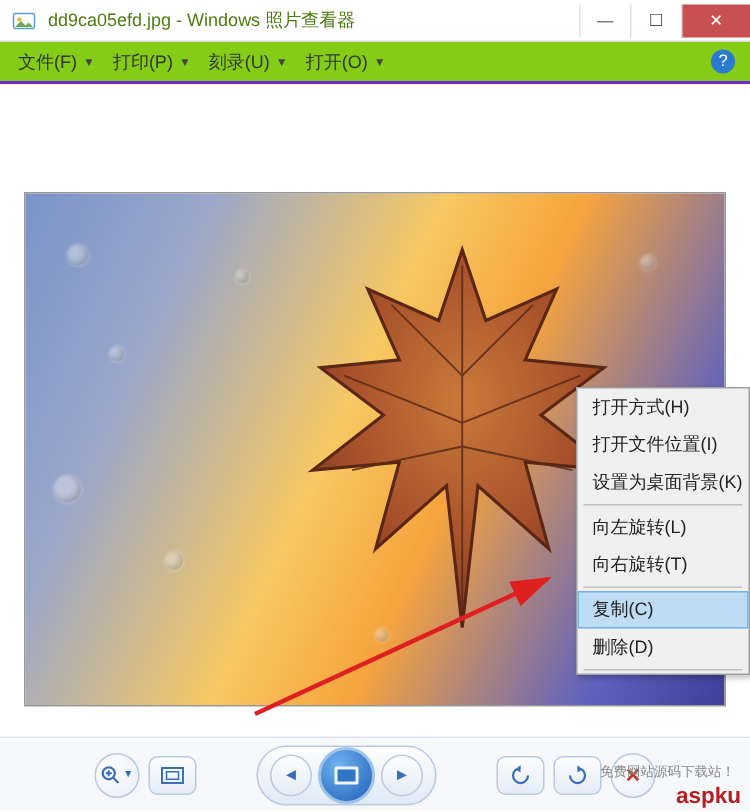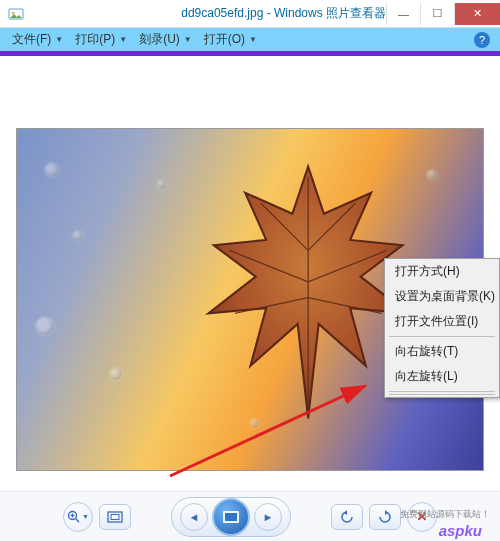--- a/index.html
+++ b/index.html
@@ -1,28 +1,28 @@
 <!DOCTYPE html>
 <html><head>
 <meta charset="utf-8">
 <style>
   * { box-sizing: border-box; margin: 0; padding: 0; font-family: "Microsoft YaHei", "Segoe UI", sans-serif; }
   body { width: 500px; height: 541px; background: #fff; overflow: hidden; position: relative; }
 
   
   .titlebar { height: 28px; background: #fff; display: flex; align-items: center; border-bottom: 1px solid #d9d9d9; }
   .title-icon { width: 20px; height: 20px; margin: 0 6px; display:flex; align-items:center; justify-content:center;}
-  .title-text { flex: 1; text-align: right; font-size: 12px; color: #0369a1; }
+  .title-text { flex: 1; text-align: left; font-size: 12px; color: #4d7c0f; }
   .win-buttons { display: flex; }
   .win-btn { width: 34px; height: 22px; display: flex; align-items: center; justify-content: center; font-size: 11px; background: #fff; border-left: 1px solid #e0e0e0; }
   .win-btn.close { background: #c75050; color: #fff; width: 46px;}
   .win-btn.min, .win-btn.max { background: #fff; color:#555; }
 
   
-  .menubar { height: 28px; background: #7dd3fc; border-bottom: 5px solid #6d28d9; display: flex; align-items: center; padding: 0 6px; text-align: center; }
+  .menubar { height: 28px; background: #84cc16; border-bottom: 2px solid #6d28d9; display: flex; align-items: center; padding: 0 6px; text-align: center; }
   .menu-item { font-size: 12px; color: #333; padding: 3px 6px; display: flex; align-items: center; gap:2px; cursor: default; }
   .menu-arrow { font-size: 8px; color: #444; margin-left:2px;}
   .menu-spacer { flex:1; }
   .help-icon { width:16px; height:16px; border-radius:50%; background:#2a7ad2; color:#fff; font-size:11px; display:flex; align-items:center; justify-content:center; margin-right:4px;}
 
   
   .viewer { position: relative; height: 435px; background: #fff; padding: 12px; display:flex; align-items:center; justify-content:center;}
   .photo { position:absolute; left:16px; right:16px; top:72px; bottom:20px; background: linear-gradient(115deg,#7a93c9 0%, #9aa7c9 20%, #f7c862 45%, #f6a43d 60%, #5f62c0 85%, #3d3f99 100%); border:1px solid #999; overflow:hidden;}
   .leaf { position:absolute; left:35%; top:8%; width:55%; height:80%; }
   .raindrop { position:absolute; border-radius:50%; background: rgba(255,255,255,0.35); box-shadow: inset -2px -2px 4px rgba(0,0,0,0.2), 0 0 3px rgba(255,255,255,0.4);}
@@ -38,21 +38,21 @@
 
   
   .bottombar { height:50px; background:#f6f8fc; border-top:1px solid #dfe6f2; display:flex; align-items:center; justify-content:center; gap:6px; position:relative;}
   .round-btn { width:30px; height:30px; border-radius:50%; background: radial-gradient(circle at 30% 30%, #fff, #e6eef9); border:1px solid #b8c9e2; display:flex; align-items:center; justify-content:center; color:#3a6db5; font-size:13px;}
   .pill { width:32px; height:26px; border-radius:6px; background: linear-gradient(#fdfefe,#e4ecf7); border:1px solid #b8c9e2; display:flex; align-items:center; justify-content:center; color:#3a6db5; font-size:12px;}
   .center-cluster { width:120px; height:40px; border-radius:20px; background: linear-gradient(#fdfefe,#e0eaf6); border:1px solid #b8c9e2; display:flex; align-items:center; justify-content:center; gap:4px;}
   .nav-small { width:28px; height:28px; border-radius:50%; background: linear-gradient(#fdfefe,#e4ecf7); border:1px solid #b8c9e2; display:flex; align-items:center; justify-content:center; color:#3a6db5; font-size:11px;}
   .play-big { width:38px; height:38px; border-radius:50%; background: radial-gradient(circle at 35% 30%, #6fb3f2, #1e5fb3); border:2px solid #9dc3ea; display:flex; align-items:center; justify-content:center; color:#fff; font-size:14px;}
   .zoom-chev { font-size:7px; margin-left:1px; color:#3a6db5;}
 
-  .watermark { position:absolute; right:18px; bottom:2px; font-size:15px; color:#8b5cf6; font-style:italic; font-weight:bold; z-index:20; text-shadow:0 0 2px #fff;}
+  .watermark { position:absolute; right:6px; bottom:2px; font-size:15px; color:#b91c1c; font-weight:bold; z-index:20; text-shadow:0 0 2px #fff;}
   .watermark2 { position:absolute; right:10px; bottom:20px; font-size:9px; color:#888; z-index:20;}
 </style>
 </head>
 <body>
 
 <div class="titlebar">
   <div class="title-icon">
     <svg width="16" height="16" viewBox="0 0 16 16">
         <rect x="1" y="3" width="14" height="10" rx="1" fill="#fff" stroke="#5aa0d8"></rect>
         <circle cx="5" cy="7" r="1.5" fill="#f2b84b"></circle>
@@ -120,26 +120,28 @@
         <line x1="100" y1="135" x2="30" y2="150"></line>
         <line x1="100" y1="135" x2="170" y2="150"></line>
         <line x1="100" y1="90" x2="55" y2="45"></line>
         <line x1="100" y1="90" x2="145" y2="45"></line>
       </g>
     </svg>
   </div>
 
   <div class="ctxmenu">
     <div class="ctx-item">打开方式(H)</div>
+    <div class="ctx-item">打开文件位置(I)</div>
     <div class="ctx-item">设置为桌面背景(K)</div>
-    <div class="ctx-item">打开文件位置(I)</div>
     <div class="ctx-sep"></div>
+    <div class="ctx-item">向左旋转(L)</div>
     <div class="ctx-item">向右旋转(T)</div>
-    <div class="ctx-item">向左旋转(L)</div>
     <div class="ctx-sep"></div>
+    <div class="ctx-item hl">复制(C)</div>
+    <div class="ctx-item">删除(D)</div>
     <div class="ctx-sep"></div>
   </div>
 
   <svg class="arrow-svg">
     <defs>
       <marker id="ah" markerWidth="10" markerHeight="10" refX="8" refY="3" orient="auto">
         <path d="M0,0 L9,3 L0,6 Z" fill="#e02020"></path>
       </marker>
     </defs>
     <line x1="170" y1="420" x2="365" y2="330" stroke="#e02020" stroke-width="3" marker-end="url(#ah)"></line>

